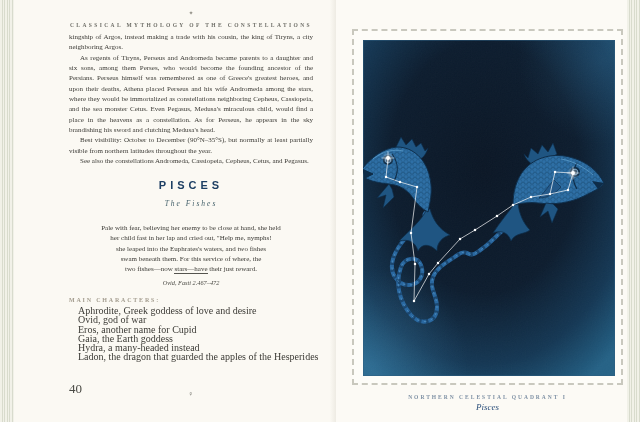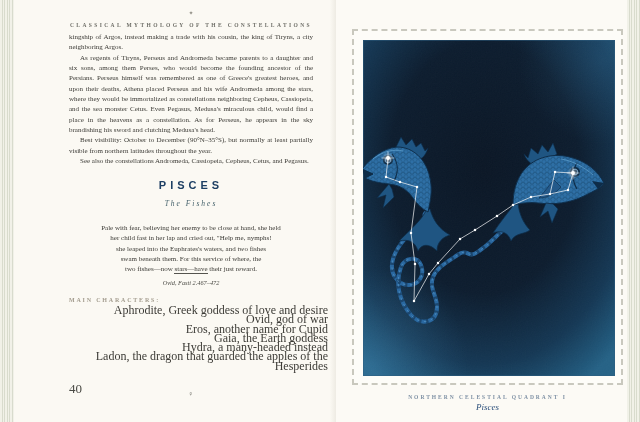--- a/index.html
+++ b/index.html
@@ -54,21 +54,21 @@
   .attribution{
     position:absolute; left:55px; width:244px; top:279px; text-align:center;
     font-size:6.3px; color:#4a4a44; font-style:italic;
   }
   .chars-label{
     position:absolute; left:55px; top:297px;
     font-size:6px; letter-spacing:1.8px; color:#a39c8e; font-weight:bold;
   }
   .chars-list{
     position:absolute; left:64px; top:306px; width:250px;
-    font-size:12px; line-height:9.3px;text-align:right;
+    font-size:10px; line-height:9.3px;
   }
   .folio-num{
     position:absolute; left:55px; width:244px; top:381px; text-align:left;
     font-size:13px; color:#4a4a44;
   }
   .folio-ornament{
     position:absolute; left:55px; width:244px; top:390px; text-align:center;
     font-size:6.5px; color:#5a5a52;
   }
   

